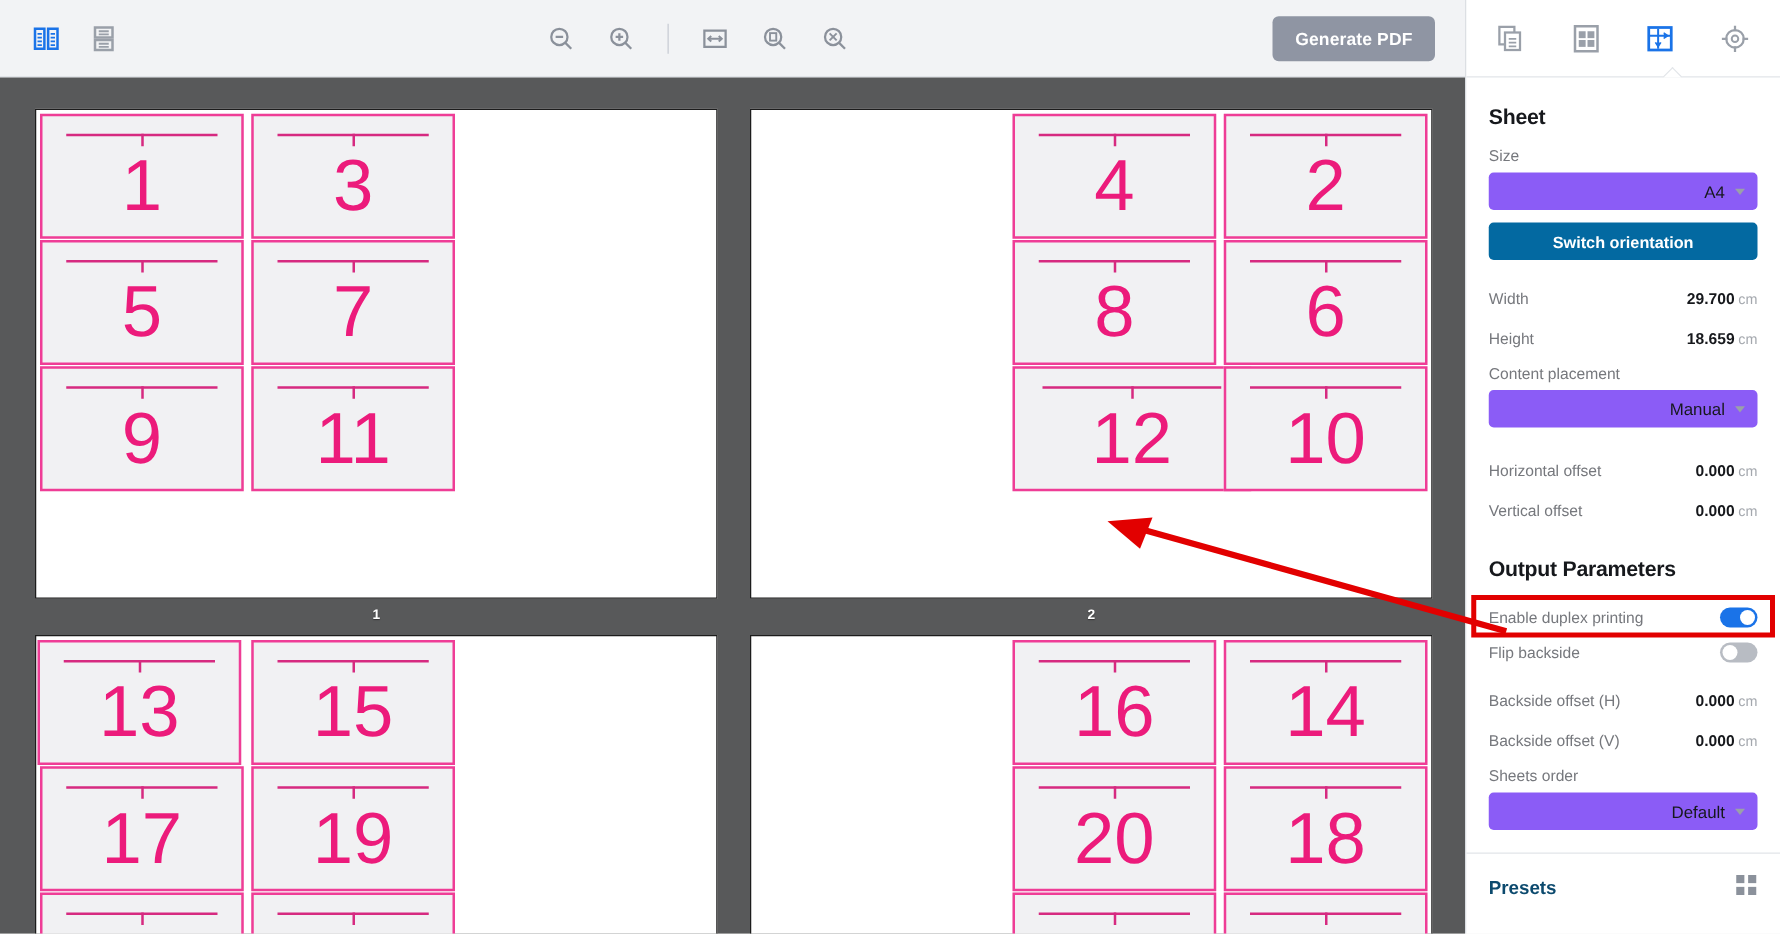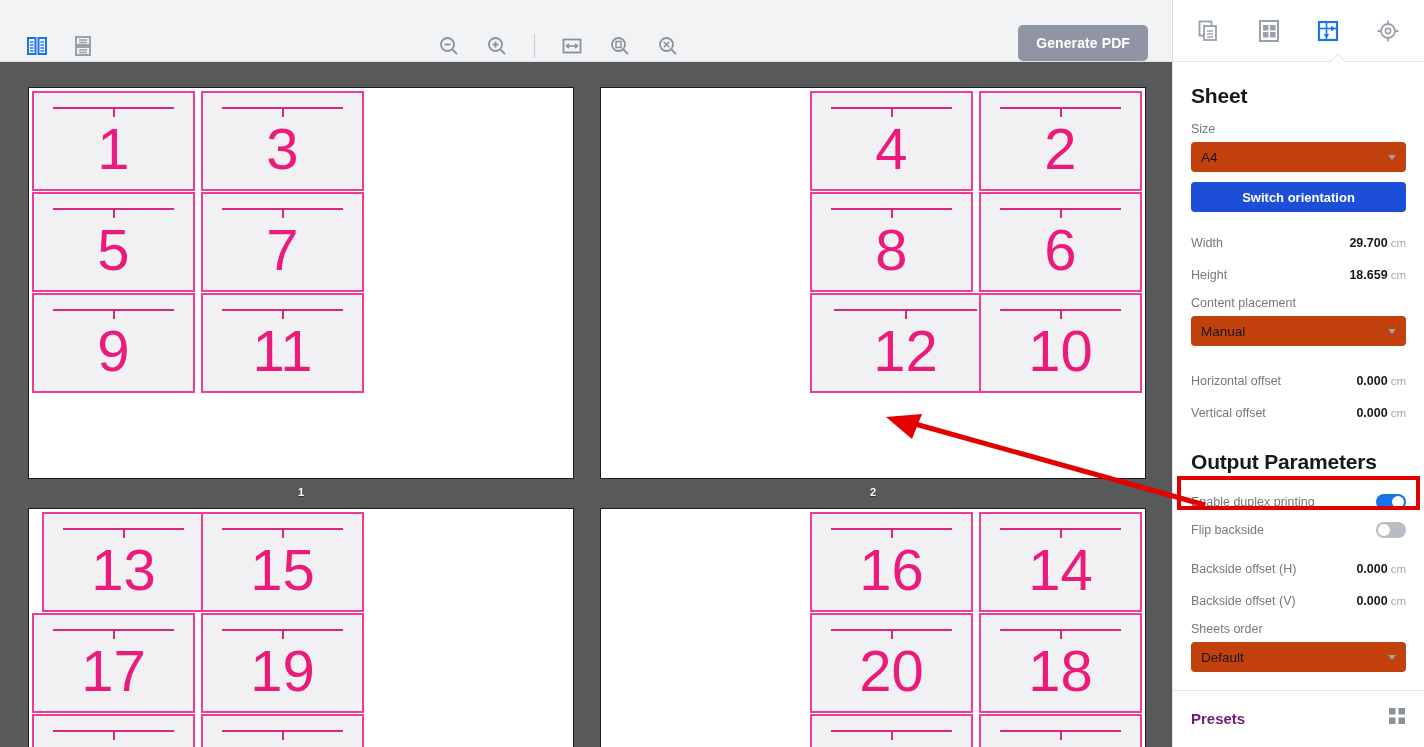--- a/index.html
+++ b/index.html
@@ -11,21 +11,21 @@
   }
 
   #app { position: relative; width: 1424px; height: 747px; }
 
   
   .toolbar {
     position: absolute; left: 0; top: 0;
     width: 1172px; height: 62px;
     background: #f2f3f5;
     border-bottom: 1px solid #dcdfe3;
-    display: flex; align-items: flex-end;
+    display: flex; align-items: center;
   }
   .tb-left { display: flex; align-items: center; gap: 16px; padding-left: 22px; }
   .tb-center { flex: 1; display: flex; align-items: center; justify-content: center; gap: 18px; }
   .tb-right { padding-right: 24px; }
 
   .icon-btn {
     width: 30px; height: 30px;
     display: flex; align-items: center; justify-content: center;
     cursor: pointer; background: transparent; border: none;
   }
@@ -111,47 +111,47 @@
   .tab-caret:after {
     content:""; position:absolute; left:2px; top:3px;
     width: 11px; height: 11px;
     background:#ffffff;
     border-left:1px solid #e2e5e9; border-top:1px solid #e2e5e9;
     transform: rotate(45deg);
   }
 
   .panel-body { padding: 0 18px; }
   .sec-title {
-    font-size: 21px; font-weight: bold; color: #16181c;
+    font-size: 17px; font-weight: bold; color: #16181c;
     margin-top: 22px; margin-bottom: 14px;
     letter-spacing: -.2px;
   }
   .sec-title.second { margin-top: 30px; }
 
   .field-label { font-size: 12.5px; color: #76787d; margin-bottom: 6px; }
 
   .select {
     position: relative;
-    height: 30px; background: #c2410c; border-radius: 4px;
+    height: 30px; background: #8b5cf6; border-radius: 4px;
     display: flex; align-items: center;
     padding: 0 26px 0 10px;
     font-size: 13.5px; color: #16181c;
-    cursor: pointer; margin-bottom: 10px;
+    cursor: pointer; margin-bottom: 10px; justify-content: flex-end;
   }
   .select .caret {
     position: absolute; right: 10px; top: 13px;
     width: 0; height: 0;
     border-left: 4px solid transparent;
     border-right: 4px solid transparent;
     border-top: 5px solid #9aa0a9;
   }
 
   .btn-wide {
     width: 100%; height: 30px;
-    background: #1d4ed8; color: #fff;
+    background: #0369a1; color: #fff;
     border: none; border-radius: 4px;
     font-size: 13px; font-weight: bold; cursor: pointer;
     font-family: "Liberation Sans", sans-serif;
     margin-bottom: 6px;
   }
 
   .kv {
     display: flex; align-items: flex-end; justify-content: space-between;
     height: 32px;
     font-size: 12.5px; color: #76787d;
@@ -175,21 +175,21 @@
     background: #ffffff;
   }
   .switch.on .knob { left: 16px; }
 
   .divider { height: 1px; background: #e2e5e9; margin: 18px -18px 0 -18px; }
 
   .presets-row {
     display: flex; align-items: center; justify-content: space-between;
     margin-top: 16px;
   }
-  .presets-title { font-size: 15px; font-weight: bold; color: #701a75; }
+  .presets-title { font-size: 15px; font-weight: bold; color: #0c4a6e; }
 
   
   .anno-rect {
     position: absolute;
     border: 4px solid #e20000;
     pointer-events: none;
   }
   .anno-arrow { position: absolute; pointer-events: none; }
 </style>
 </head>
@@ -333,21 +333,21 @@
           <div class="num">12</div>
         </div>
         <div class="card" style="left: 378px; top: 205px; width: 163px; height: 100px;">
           <div class="hline"></div>
           <div class="vtick"></div>
           <div class="num">10</div>
         </div>
       </div>
       <div class="sheet-label" style="left: 600px; top: 424px; width: 546px;">2</div>
       <div class="sheet" style="left: 28px; top: 446px; width: 546px; height: 392px;">
-        <div class="card" style="left: 13px; top: 3px; width: 163px; height: 100px;">
+        <div class="card" style="left: 1px; top: 3px; width: 163px; height: 100px;">
           <div class="hline"></div>
           <div class="vtick"></div>
           <div class="num">13</div>
         </div>
         <div class="card" style="left: 172px; top: 3px; width: 163px; height: 100px;">
           <div class="hline"></div>
           <div class="vtick"></div>
           <div class="num">15</div>
         </div>
         <div class="card" style="left: 3px; top: 104px; width: 163px; height: 100px;">

